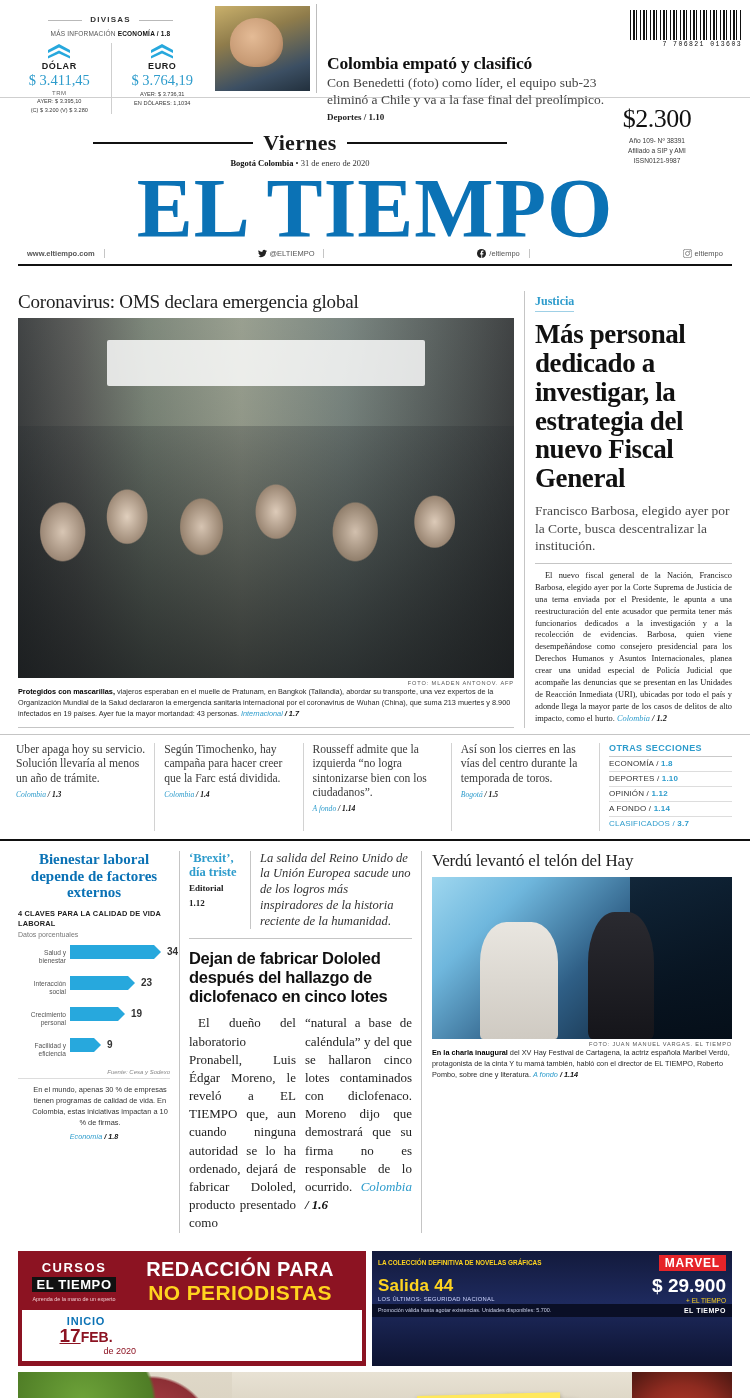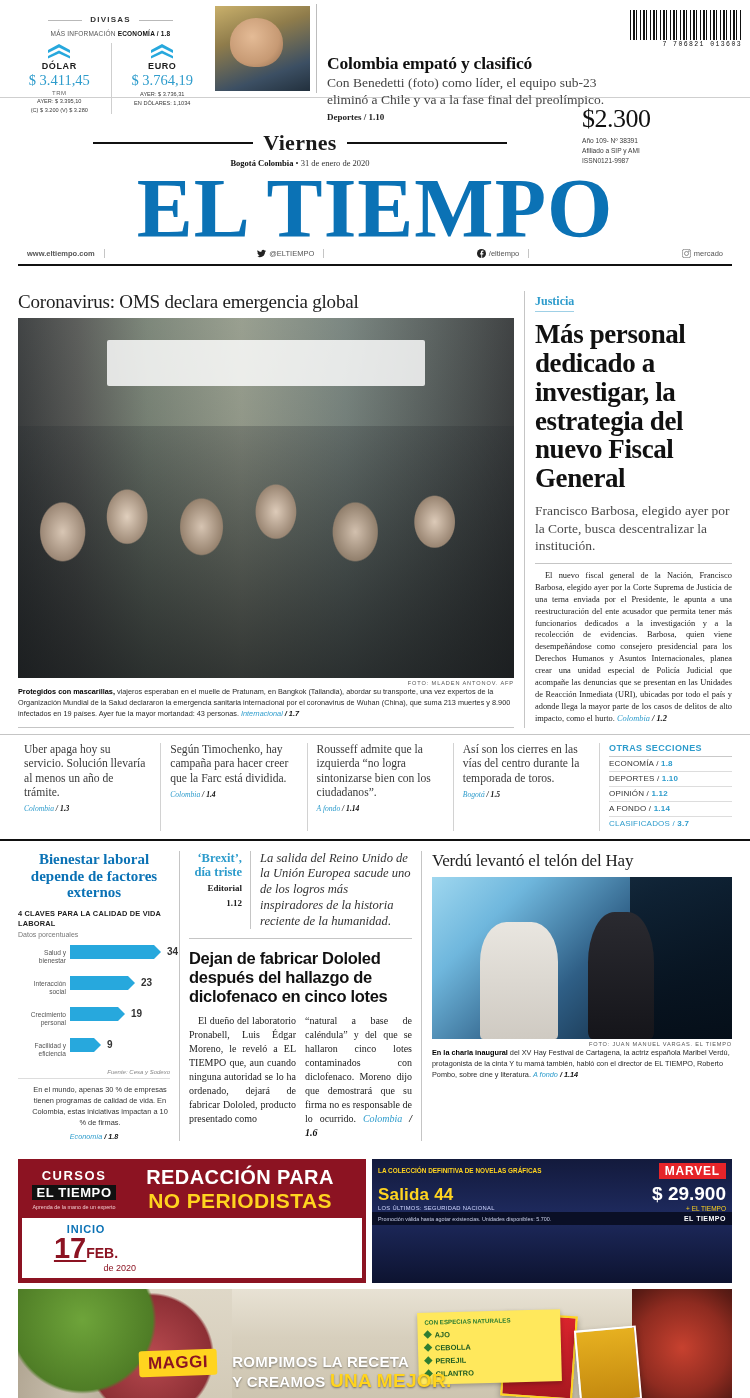--- a/index.html
+++ b/index.html
@@ -188,21 +188,21 @@
     font-weight: bold;
     letter-spacing: .3px;
   }
   .mh-place {
     font-family: "Liberation Serif", serif;
     font-size: 8.5px;
     color: #333;
     margin-top: 2px;
   }
   .mh-place b { color: #111; }
-  .mh-right { width: 150px; flex: 0 0 150px; text-align: left; padding-bottom: 2px; }
+  .mh-right { width: 150px; flex: 0 0 150px; text-align: center; padding-bottom: 2px; }
   .mh-price {
     font-family: "Liberation Serif", serif;
     font-size: 26px;
     font-weight: normal;
     color: #111;
     letter-spacing: -.5px;
   }
   .mh-meta {
     font-size: 6.6px;
     color: #3a3a3a;
@@ -347,21 +347,21 @@
     color: #222;
     text-align: justify;
     margin-top: 6px;
     text-indent: 10px;
     hyphens: auto;
   }
 
   
   .briefs {
     display: flex;
-    padding: 8px 18px 0 24px;
+    padding: 8px 18px 0 16px;
     margin-top: 6px;
     border-top: 1px solid #c5c5c5;
   }
   .brief {
     flex: 1 1 0;
     padding: 0 9px;
     border-right: 1px solid #d2d2d2;
     min-width: 0;
   }
   .brief:first-child { padding-left: 0; }
@@ -479,21 +479,20 @@
     line-height: 1.45;
     text-align: center;
     margin-top: 6px;
     margin-left: 12px;
   }
   .infog-ref { font-size: 7.2px; text-align: center; margin-top: 4px; }
 
   .edit-wrap { display: flex; padding-bottom: 9px; border-bottom: 1px solid #c5c5c5; }
   .edit-left {
     width: 62px; flex: 0 0 62px;
-    text-align: right;
     padding-right: 8px;
     border-right: 1px solid #c5c5c5;
   }
   .edit-title {
     font-family: "Liberation Serif", serif;
     font-size: 12.5px;
     font-weight: bold;
     color: #2e9ccc;
     line-height: 1.12;
   }
@@ -523,21 +522,21 @@
     letter-spacing: -.3px;
   }
   .c2-cols {
     display: flex;
     gap: 9px;
     margin-top: 8px;
   }
   .c2-cols > div {
     flex: 1 1 0;
     font-family: "Liberation Serif", serif;
-    font-size: 10px;
+    font-size: 13px;
     line-height: 1.4;
     color: #222;
     text-align: justify;
     hyphens: auto;
   }
   .c2-cols > div:first-child { text-indent: 9px; }
 
   .hay-title {
     font-family: "Liberation Serif", serif;
     font-size: 17px;
@@ -615,21 +614,21 @@
   }
   .adc-bottom {
     background: #fff;
     display: flex;
     align-items: center;
     padding: 5px 8px;
     margin: 0 4px 5px 4px;
   }
   .adc-date { width: 112px; flex: 0 0 112px; text-align: center; color: #8c1322; }
   .adc-date .d0 { font-size: 11px; font-weight: bold; color: #0b72b5; letter-spacing: .8px; }
-  .adc-date .d1 { font-size: 29px; font-weight: bold; line-height: .95; display: inline-block; text-decoration: underline; }
+  .adc-date .d1 { font-size: 19px; font-weight: bold; line-height: .95; display: inline-block; text-decoration: underline; }
   .adc-date .d2 { font-size: 14px; font-weight: bold; display: inline-block; }
   .adc-date .d3 { font-size: 9px; display: block; text-align: right; padding-right: 6px; }
   .adc-contact { flex: 1 1 auto; text-align: center; }
   .adc-contact .c1 {
     font-size: 15.5px; font-weight: bold; color: #8c1322; letter-spacing: .4px;
   }
   .adc-contact .c2 { font-size: 9.5px; font-weight: bold; color: #222; margin-top: 3px; }
   .ad-marvel {
     flex: 1 1 auto;
     background: linear-gradient(180deg,#131a3c 0%, #1e2a5e 45%, #0d1330 100%);
@@ -829,21 +828,21 @@
           <path fill="#fff" d="M9.2 16V9.8h2l.3-2.3H9.2V6c0-.7.2-1.1 1.1-1.1h1.2V2.9c-.2 0-.9-.1-1.7-.1-1.8 0-3 1.1-3 3.1v1.6H5.6v2.3h2.1V16z"></path>
         </svg>
         <span>/eltiempo</span>
       </span>
       <span class="s-item">
         <svg class="ico" viewBox="0 0 16 16">
           <rect x="0.5" y="0.5" width="15" height="15" rx="4" fill="none" stroke="#444"></rect>
           <circle cx="8" cy="8" r="3.6" fill="none" stroke="#444"></circle>
           <circle cx="12.2" cy="3.8" r="1" fill="#444"></circle>
         </svg>
-        <span>mercado</span>
+        <span>eltiempo</span>
       </span>
     </div>
   </div>
 
   <div class="main">
 
     <div class="col-left">
       <div class="cv-title">Coronavirus: OMS declara emergencia global</div>
       <div class="photo-main">
         <div class="banner"></div>

